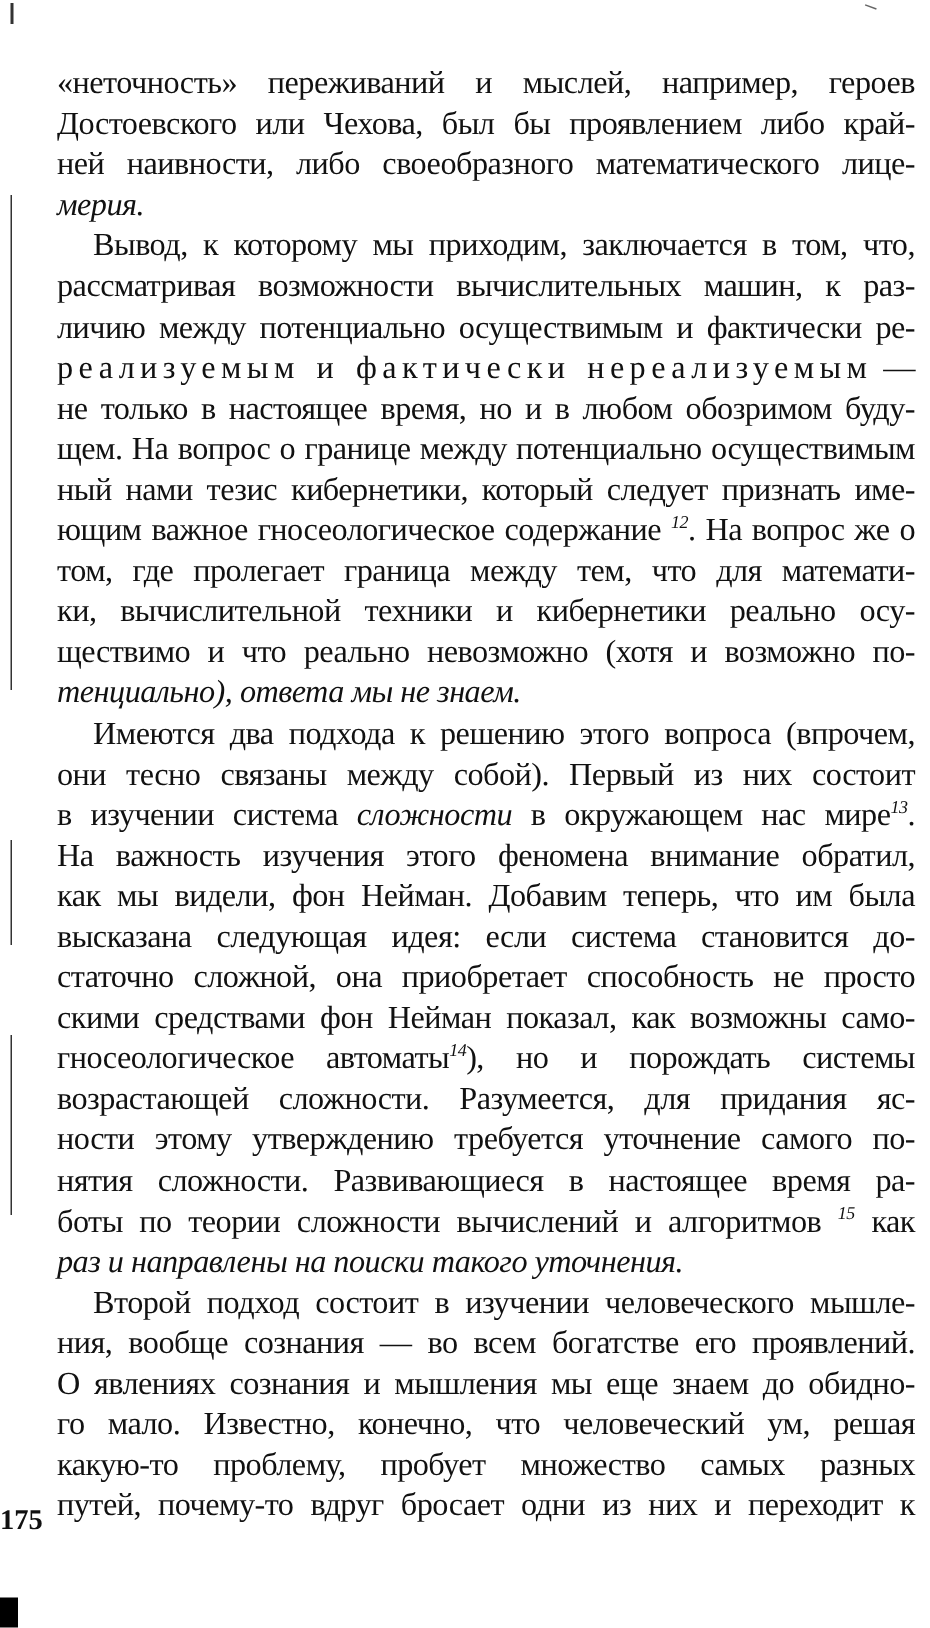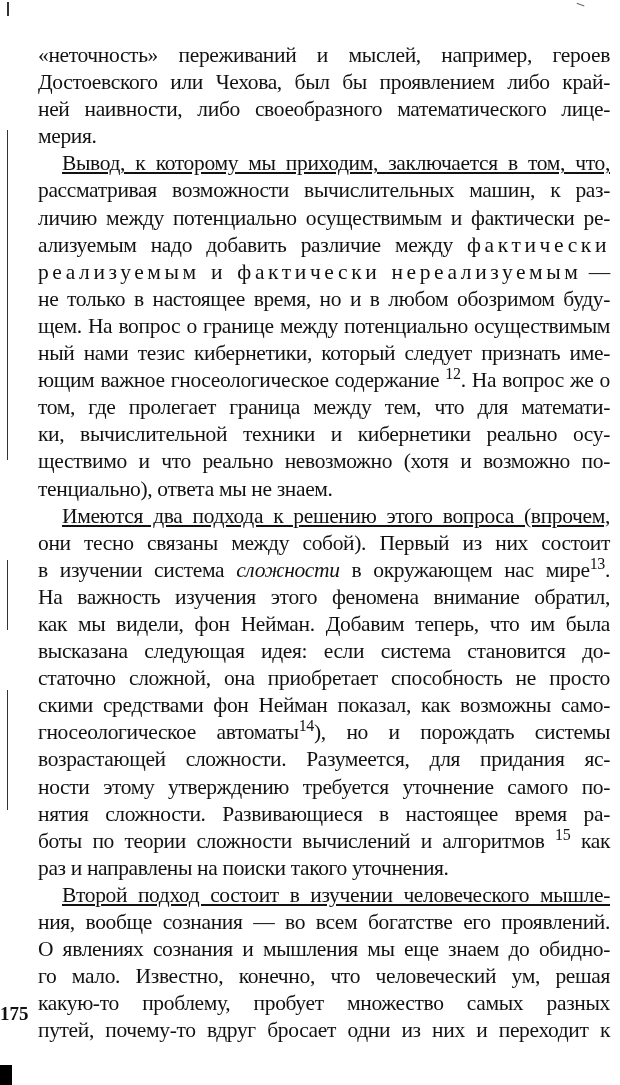--- a/index.html
+++ b/index.html
@@ -1,24 +1,24 @@
 <!DOCTYPE html>
 <html><head>
 <meta charset="utf-8">
 <style>
   html, body { margin:0; padding:0; }
   body { width:620px; height:1085px; background:#ffffff; position:relative; overflow:hidden;
          font-family:"Liberation Serif", "DejaVu Serif", serif; color:#111; }
   .page { position:absolute; left:38px; top:42px; width:572px; }
   .line { height:27.1px; line-height:27.1px; font-size:21.5px; white-space:nowrap;
           text-align:justify; text-align-last:justify; letter-spacing:-0.35px; transform-origin:left; }
-  .line.last { text-align-last:left; }
-  .line.indent { padding-left:24px;text-decoration:underline; }
+  .line.last { text-align-last:left;font-style:italic; }
+  .line.indent { padding-left:24px; }
   .spaced { letter-spacing:3.6px; }
-  sup { font-size:16px; line-height:0; vertical-align:super; }
+  sup { font-size:12px; line-height:0; vertical-align:super;font-style:italic; }
   .pagenum { position:absolute; top:1003px; left:0; width:620px; text-align:left;
              font-size:19px; font-weight:bold; }
   .margin-mark { position:absolute; left:7px; width:2px; background:#333; }
   .corner-mark { position:absolute; left:0; bottom:0; width:12px; height:20px; background:#000; }
   .speck { position:absolute; right:36px; top:4px; width:8px; height:3px; border-top:1px solid #666; transform:rotate(20deg); }
 </style>
 </head>
 <body>
 
 <div class="speck"></div>
@@ -33,21 +33,20 @@
     <div class="line">«неточность» переживаний и мыслей, например, героев</div>
     <div class="line">Достоевского или Чехова, был бы проявлением либо край-</div>
     <div class="line">ней наивности, либо своеобразного математического лице-</div>
     <div class="line last">мерия.</div>
   </div>
 
   <div>
     <div class="line indent">Вывод, к которому мы приходим, заключается в том, что,</div>
     <div class="line">рассматривая возможности вычислительных машин, к раз-</div>
     <div class="line">личию между потенциально осуществимым и фактически ре-</div>
-    <div class="line"><span>ализуемым надо добавить различие между</span> <span class="spaced">фактически</span></div>
     <div class="line"><span class="spaced">реализуемым и фактически нереализуемым</span><span> —</span></div>
     <div class="line">не только в настоящее время, но и в любом обозримом буду-</div>
     <div class="line">щем. На вопрос о границе между потенциально осуществимым</div>
     <div class="line">ный нами тезис кибернетики, который следует признать име-</div>
     <div class="line"><span>ющим важное гносеологическое содержание </span><sup>12</sup><span>. На вопрос же о</span></div>
     <div class="line">том, где пролегает граница между тем, что для математи-</div>
     <div class="line">ки, вычислительной техники и кибернетики реально осу-</div>
     <div class="line">ществимо и что реально невозможно (хотя и возможно по-</div>
     <div class="line last">тенциально), ответа мы не знаем.</div>
   </div>

